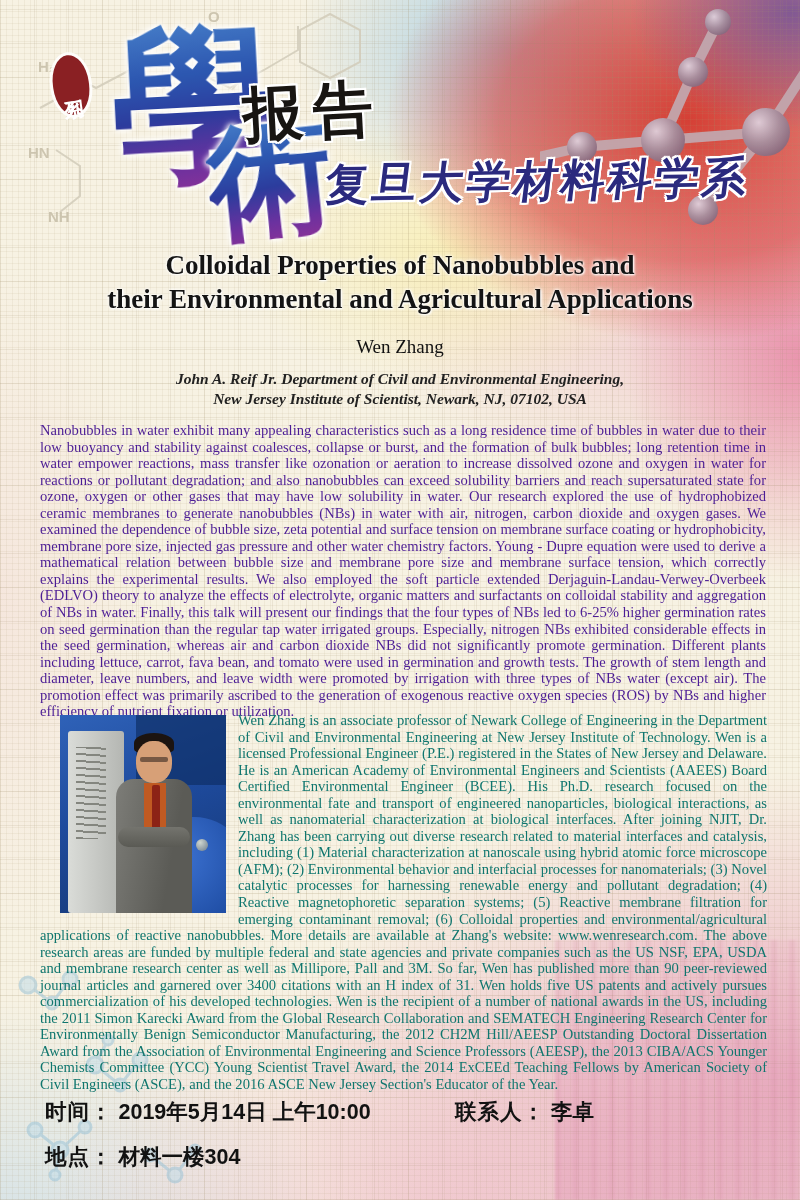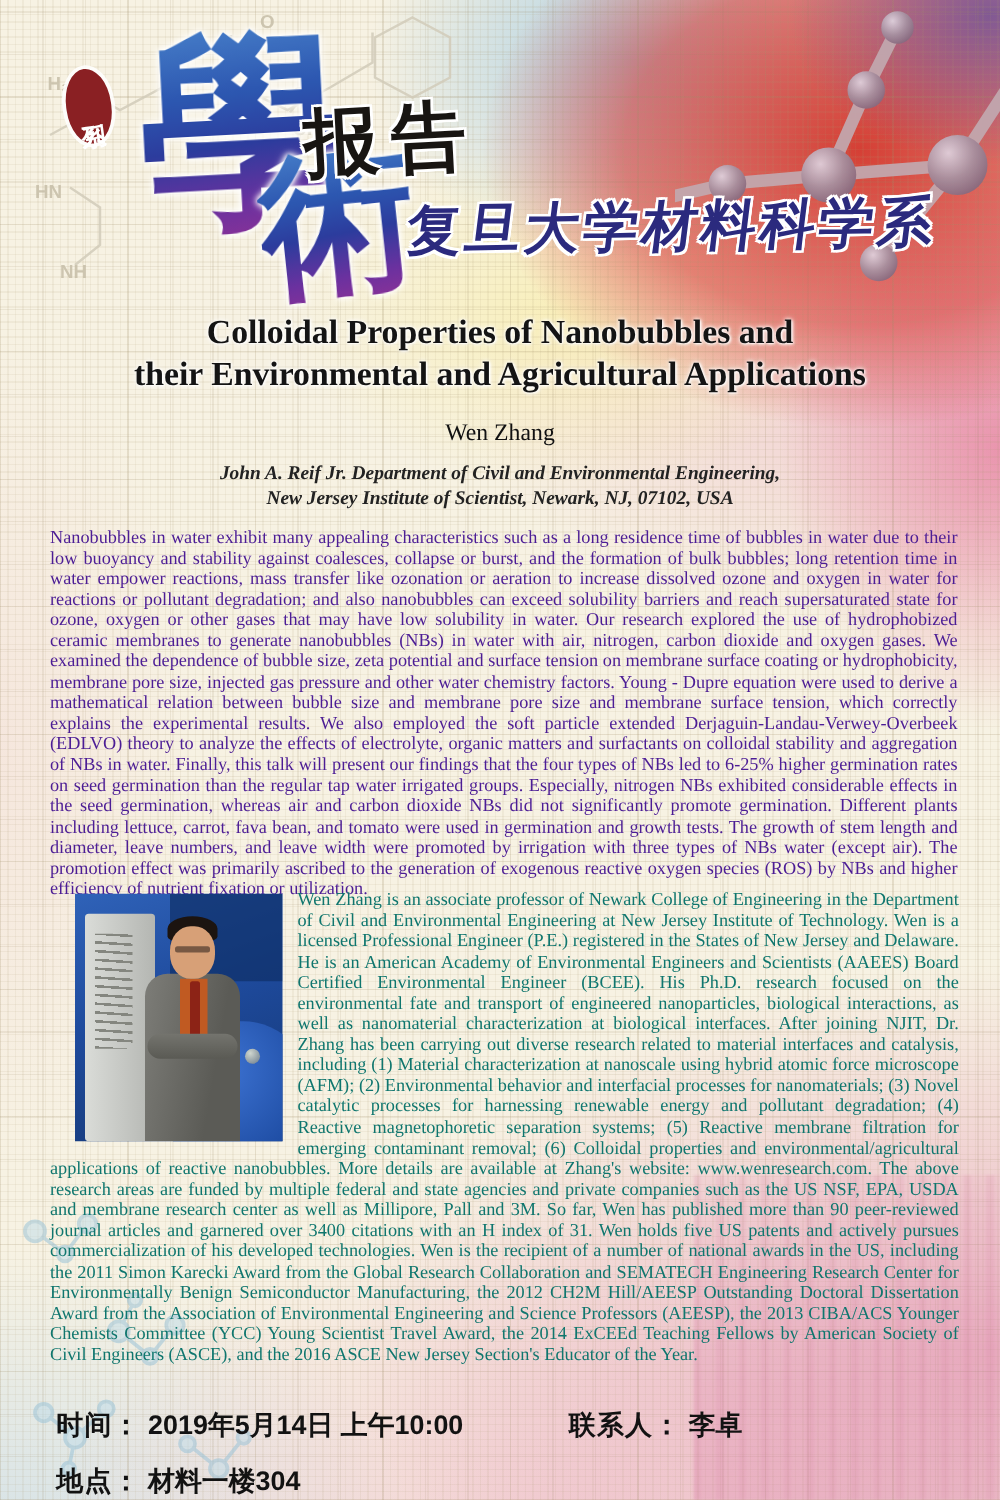--- a/index.html
+++ b/index.html
@@ -84,21 +84,21 @@
   .photo .torso{position:absolute;left:56px;top:64px;width:76px;height:134px;border-radius:18px 18px 0 0;
     background:linear-gradient(100deg,#7d7d78,#5b5b56 70%);}
   .photo .shirt{position:absolute;left:84px;top:68px;width:22px;height:52px;background:#c05a22;
     border-radius:0 0 6px 6px;}
   .photo .tie{position:absolute;left:92px;top:70px;width:8px;height:44px;background:#8c2316;border-radius:2px;}
   .photo .arms{position:absolute;left:58px;top:112px;width:72px;height:20px;border-radius:10px;
     background:linear-gradient(180deg,#74746e,#5a5a54);}
   
   .details{position:absolute;left:45px;top:1098px;width:720px;
     display:grid;grid-template-columns:410px 1fr;row-gap:17px;
-    font-family:"Liberation Sans", sans-serif;font-size:21.5px;font-weight:bold;color:#121212;line-height:28px;margin-top:28px;}
+    font-family:"Liberation Sans", sans-serif;font-size:21.5px;font-weight:bold;color:#121212;line-height:28px;}
   .details .lbl{letter-spacing:1px;}
   .details .val{font-weight:bold;}
 </style>
 </head>
 <body>
 
 <div class="poster">
 
   <div class="bg-wash"></div>
   <div class="bg-grid"></div>

